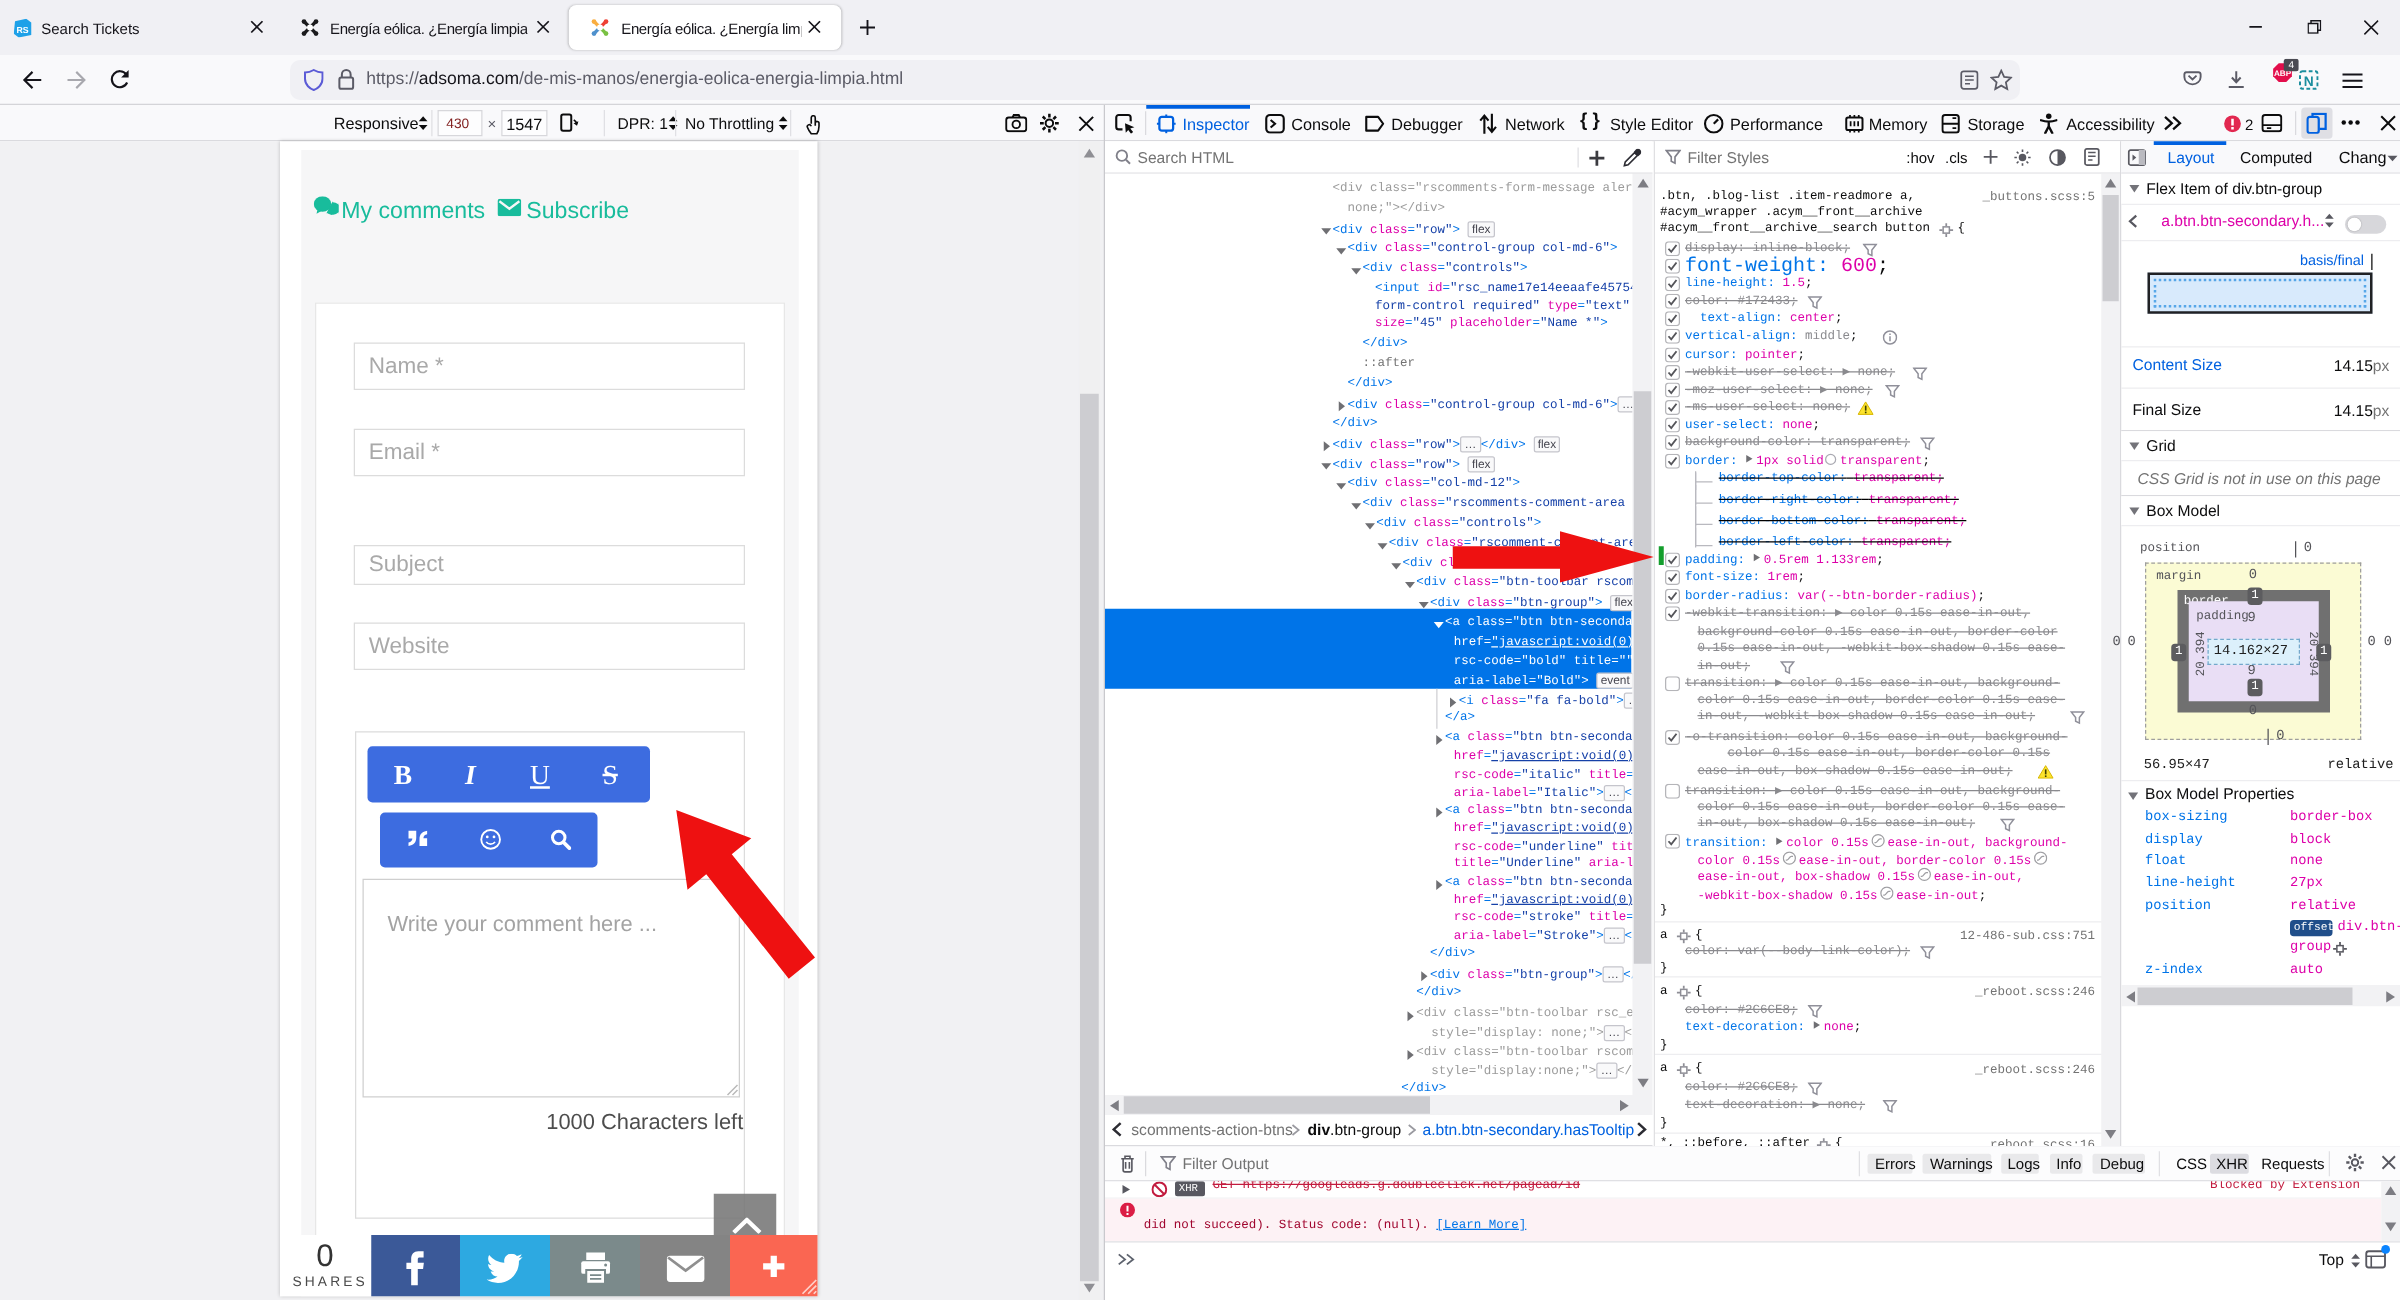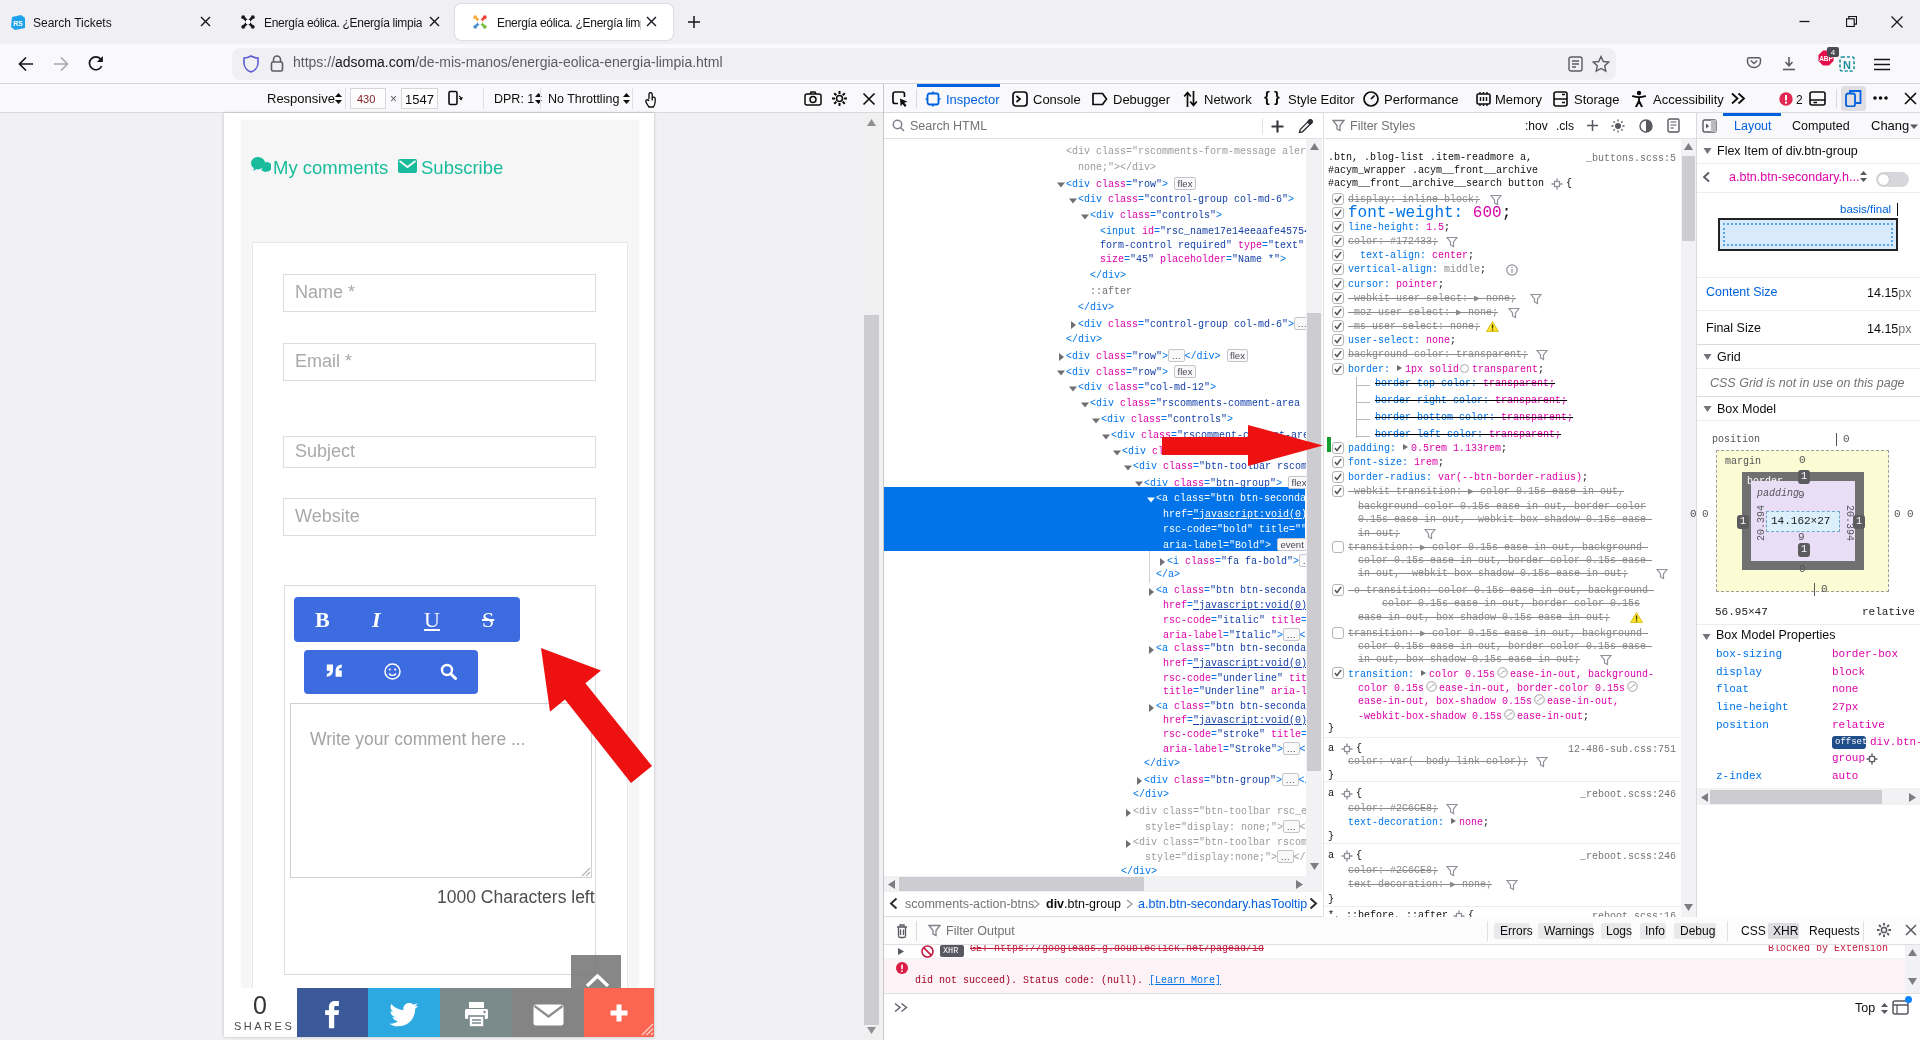--- a/index.html
+++ b/index.html
@@ -822,21 +822,21 @@
 <div style="position:absolute;left:1717px;top:402px;font-family:'Liberation Sans',sans-serif;font-size:12.5px;line-height:14.5px;color:#0c0c0d;white-space:pre;">Box Model</div>
 <div style="position:absolute;left:1712px;top:434px;font-family:'Liberation Mono',monospace;font-size:10px;line-height:12px;color:#545459;white-space:pre;">position</div>
 <div style="position:absolute;left:1836px;top:433px;width:1px;height:13px;background:#545459;"></div>
 <div style="position:absolute;left:1843px;top:433px;font-family:'Liberation Mono',monospace;font-size:11px;line-height:13px;color:#545459;white-space:pre;">0</div>
 <div style="position:absolute;left:1716px;top:450px;width:173px;height:142px;background:#fbfbd4;border:1px dashed #9e9e9e;"></div>
 <div style="position:absolute;left:1725px;top:456px;font-family:'Liberation Mono',monospace;font-size:10px;line-height:12px;color:#545459;white-space:pre;">margin</div>
 <div style="position:absolute;left:1799px;top:454px;font-family:'Liberation Mono',monospace;font-size:11px;line-height:13px;color:#545459;white-space:pre;">0</div>
 <div style="position:absolute;left:1742px;top:472px;width:122px;height:98px;background:#707070;"></div>
 <div style="position:absolute;left:1747px;top:476px;font-family:'Liberation Mono',monospace;font-size:10px;line-height:12px;color:#fff;white-space:pre;">border</div>
 <div style="position:absolute;left:1751px;top:481px;width:104px;height:80px;background:#e9def5;"></div>
-<div style="position:absolute;left:1757px;top:488px;font-family:'Liberation Mono',monospace;font-size:10px;line-height:12px;color:#545459;white-space:pre;font-style:italic;">padding</div>
+<div style="position:absolute;left:1757px;top:488px;font-family:'Liberation Mono',monospace;font-size:10px;line-height:12px;color:#545459;white-space:pre;">padding</div>
 <div style="position:absolute;left:1798px;top:489px;font-family:'Liberation Mono',monospace;font-size:11px;line-height:13px;color:#545459;white-space:pre;">9</div>
 <div style="position:absolute;left:1798px;top:531px;font-family:'Liberation Mono',monospace;font-size:11px;line-height:13px;color:#545459;white-space:pre;">9</div>
 <div style="position:absolute;left:1742px;top:517px;width:40px;height:12px;transform:rotate(-90deg);font-family:'Liberation Mono',monospace;font-size:10px;line-height:12px;color:#545459;text-align:center;">20.394</div>
 <div style="position:absolute;left:1829px;top:517px;width:40px;height:12px;transform:rotate(90deg);font-family:'Liberation Mono',monospace;font-size:10px;line-height:12px;color:#545459;text-align:center;">20.394</div>
 <div style="position:absolute;left:1766px;top:511px;width:74px;height:21px;background:#dcf0fb;border:1px dashed #74a7cb;"></div>
 <div style="position:absolute;left:1771px;top:515px;font-family:'Liberation Mono',monospace;font-size:11px;line-height:13px;color:#202020;white-space:pre;">14.162×27</div>
 <div style="position:absolute;left:1798px;top:470px;width:12px;height:14px;background:#5c5c5f;border-radius:3px;"></div>
 <div style="position:absolute;left:1801px;top:471px;font-family:'Liberation Mono',monospace;font-size:10px;line-height:12px;color:#fff;white-space:pre;">1</div>
 <div style="position:absolute;left:1798px;top:543px;width:12px;height:14px;background:#5c5c5f;border-radius:3px;"></div>
 <div style="position:absolute;left:1801px;top:544px;font-family:'Liberation Mono',monospace;font-size:10px;line-height:12px;color:#fff;white-space:pre;">1</div>

